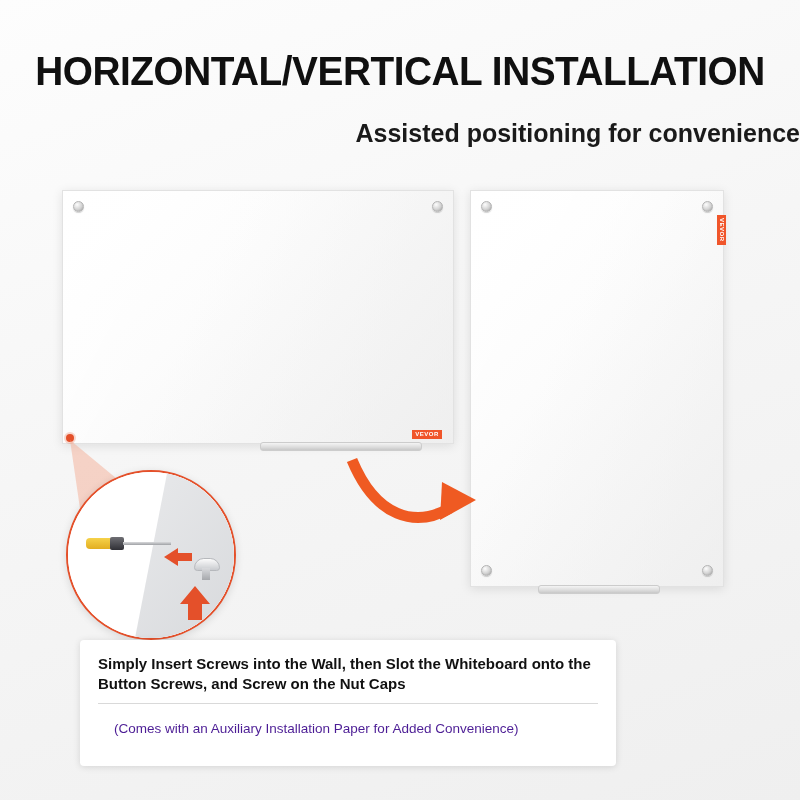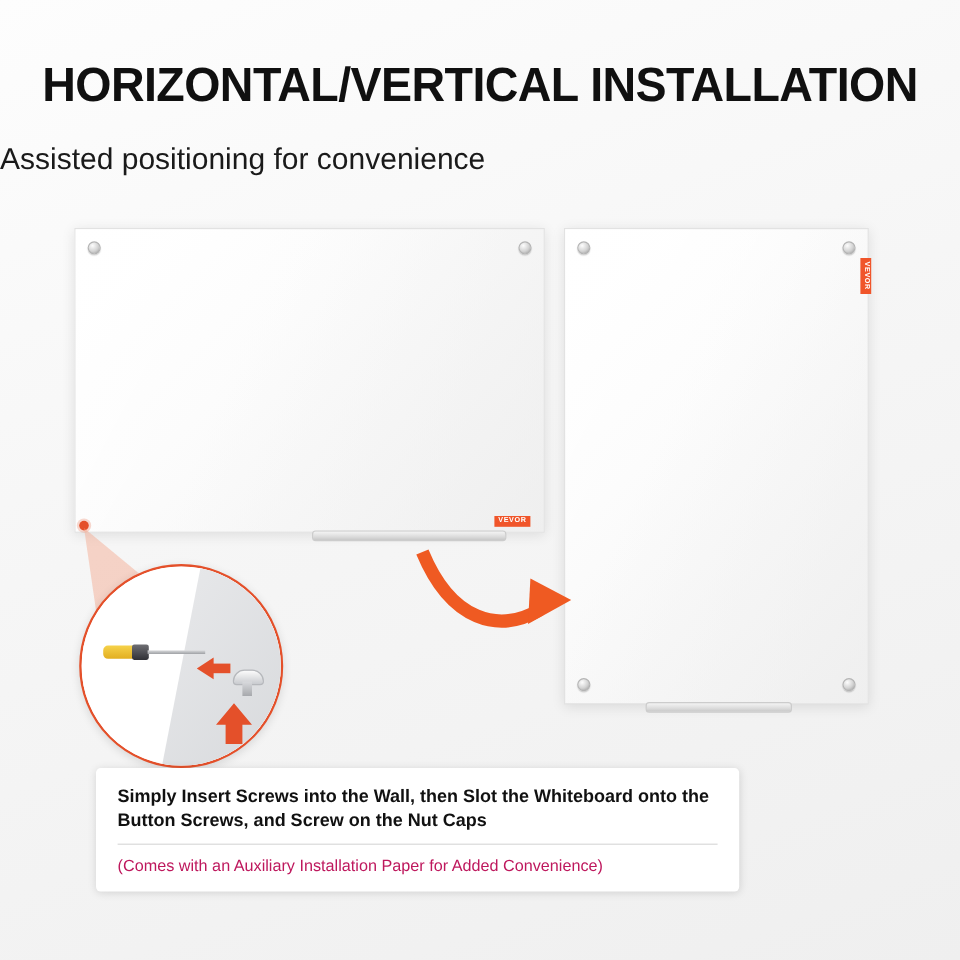--- a/index.html
+++ b/index.html
@@ -34,25 +34,25 @@
     letter-spacing: -0.5px;
     color: #101010;
     font-family: "Liberation Sans", sans-serif;
     transform: scaleX(0.97);
   }
   .subhead {
     position: absolute;
     top: 116px;
     left: 0;
     width: 800px;
-    text-align: left;
+    text-align: right;
     font-size: 25px;
     line-height: 34px;
     color: #1a1a1a;
-    font-weight: 400;
+    font-weight: 700;
   }
 
   
   .board {
     position: absolute;
     background: linear-gradient(135deg, #ffffff 0%, #fbfbfb 40%, #f2f2f2 100%);
     border: 1px solid #e2e2e2;
     box-shadow: 0 2px 10px rgba(0,0,0,0.10);
   }
   .board-h {
@@ -282,22 +282,22 @@
     margin: 0 0 9px 0;
   }
   .caption-rule {
     height: 1px;
     background: #d9d9d9;
     margin: 0 0 9px 0;
   }
   .caption-sub {
     font-size: 13.5px;
     line-height: 18px;
-    color: #be185d;
-    margin: 0;
+    color: #4c1d95;
+    margin: 16px;
   }
 </style>
 </head>
 <body>
 
 <div class="page">
 
   <div class="headline">HORIZONTAL/VERTICAL INSTALLATION</div>
   <div class="subhead">Assisted positioning for convenience</div>
 

